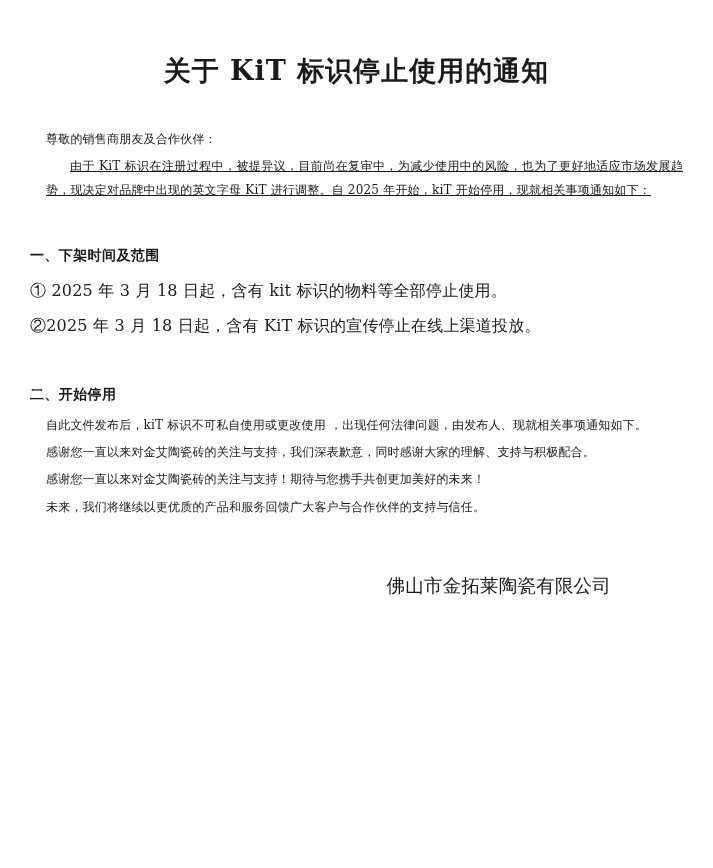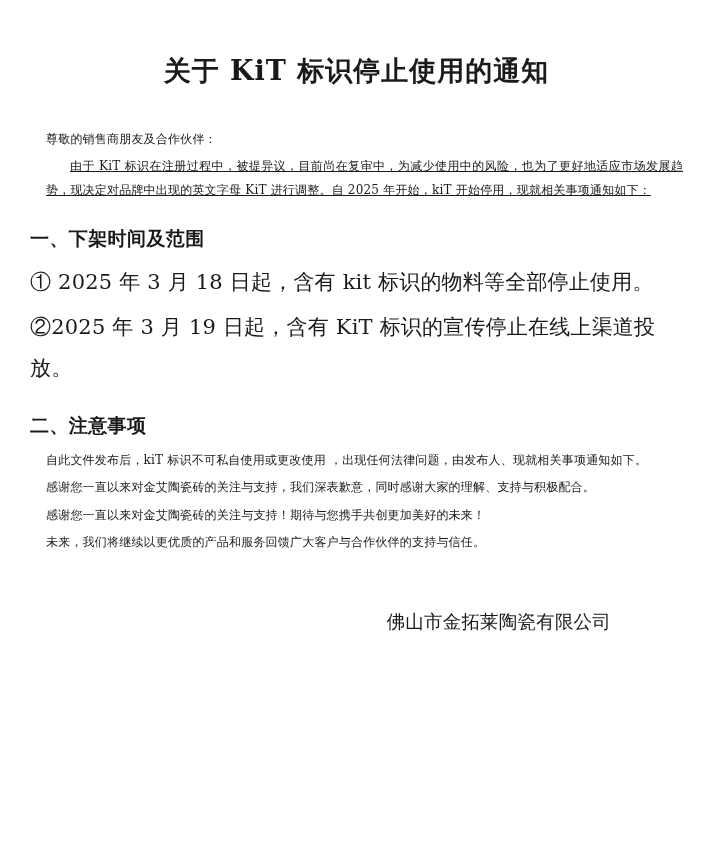--- a/index.html
+++ b/index.html
@@ -38,28 +38,28 @@
     line-height: 1.95;
     margin: 0 0 4px 16px;
     text-align: justify;
     letter-spacing: 0.2px;
   }
   p.indent {
     text-indent: 2em;
     text-decoration: underline;
   }
   p.section-head {
-    font-size: 19px;
+    font-size: 14px;
     font-weight: bold;
-    margin: 8px 0 6px 0;
+    margin: 30px 0 6px 0;
     line-height: 1.9;
     letter-spacing: 0.4px;
   }
   p.item {
-    font-size: 21px;
+    font-size: 16px;
     line-height: 1.95;
     margin: 0 0 4px 0;
     letter-spacing: 0.2px;
   }
   .spacer-sm { height: 6px; }
   .signature {
     margin-top: 48px;
     text-align: right;
     padding-right: 72px;
   }
@@ -80,25 +80,25 @@
   <div class="body-block">
 
     <p class="para">尊敬的销售商朋友及合作伙伴：</p>
 
     <p class="para indent">由于 KiT 标识在注册过程中，被提异议，目前尚在复审中，为减少使用中的风险，也为了更好地适应市场发展趋势，现决定对品牌中出现的英文字母 KiT 进行调整。自 2025 年开始，kiT 开始停用，现就相关事项通知如下：</p>
 
     <div class="spacer-sm"></div>
 
     <p class="section-head">一、下架时间及范围</p>
     <p class="item">① 2025 年 3 月 18 日起，含有 kit 标识的物料等全部停止使用。</p>
-    <p class="item">②2025 年 3 月 19 日起，含有 KiT 标识的宣传停止在线上渠道投放。</p>
+    <p class="item">②2025 年 3 月 18 日起，含有 KiT 标识的宣传停止在线上渠道投放。</p>
 
     <div class="spacer-sm"></div>
 
-    <p class="section-head">二、注意事项</p>
+    <p class="section-head">二、开始停用</p>
     <p class="para">自此文件发布后，kiT 标识不可私自使用或更改使用 ，出现任何法律问题，由发布人、现就相关事项通知如下。</p>
     <p class="para">感谢您一直以来对金艾陶瓷砖的关注与支持，我们深表歉意，同时感谢大家的理解、支持与积极配合。</p>
     <p class="para">感谢您一直以来对金艾陶瓷砖的关注与支持！期待与您携手共创更加美好的未来！</p>
     <p class="para">未来，我们将继续以更优质的产品和服务回馈广大客户与合作伙伴的支持与信任。</p>
 
   </div>
 
   <div class="signature">
     <p>佛山市金拓莱陶瓷有限公司</p>
 

